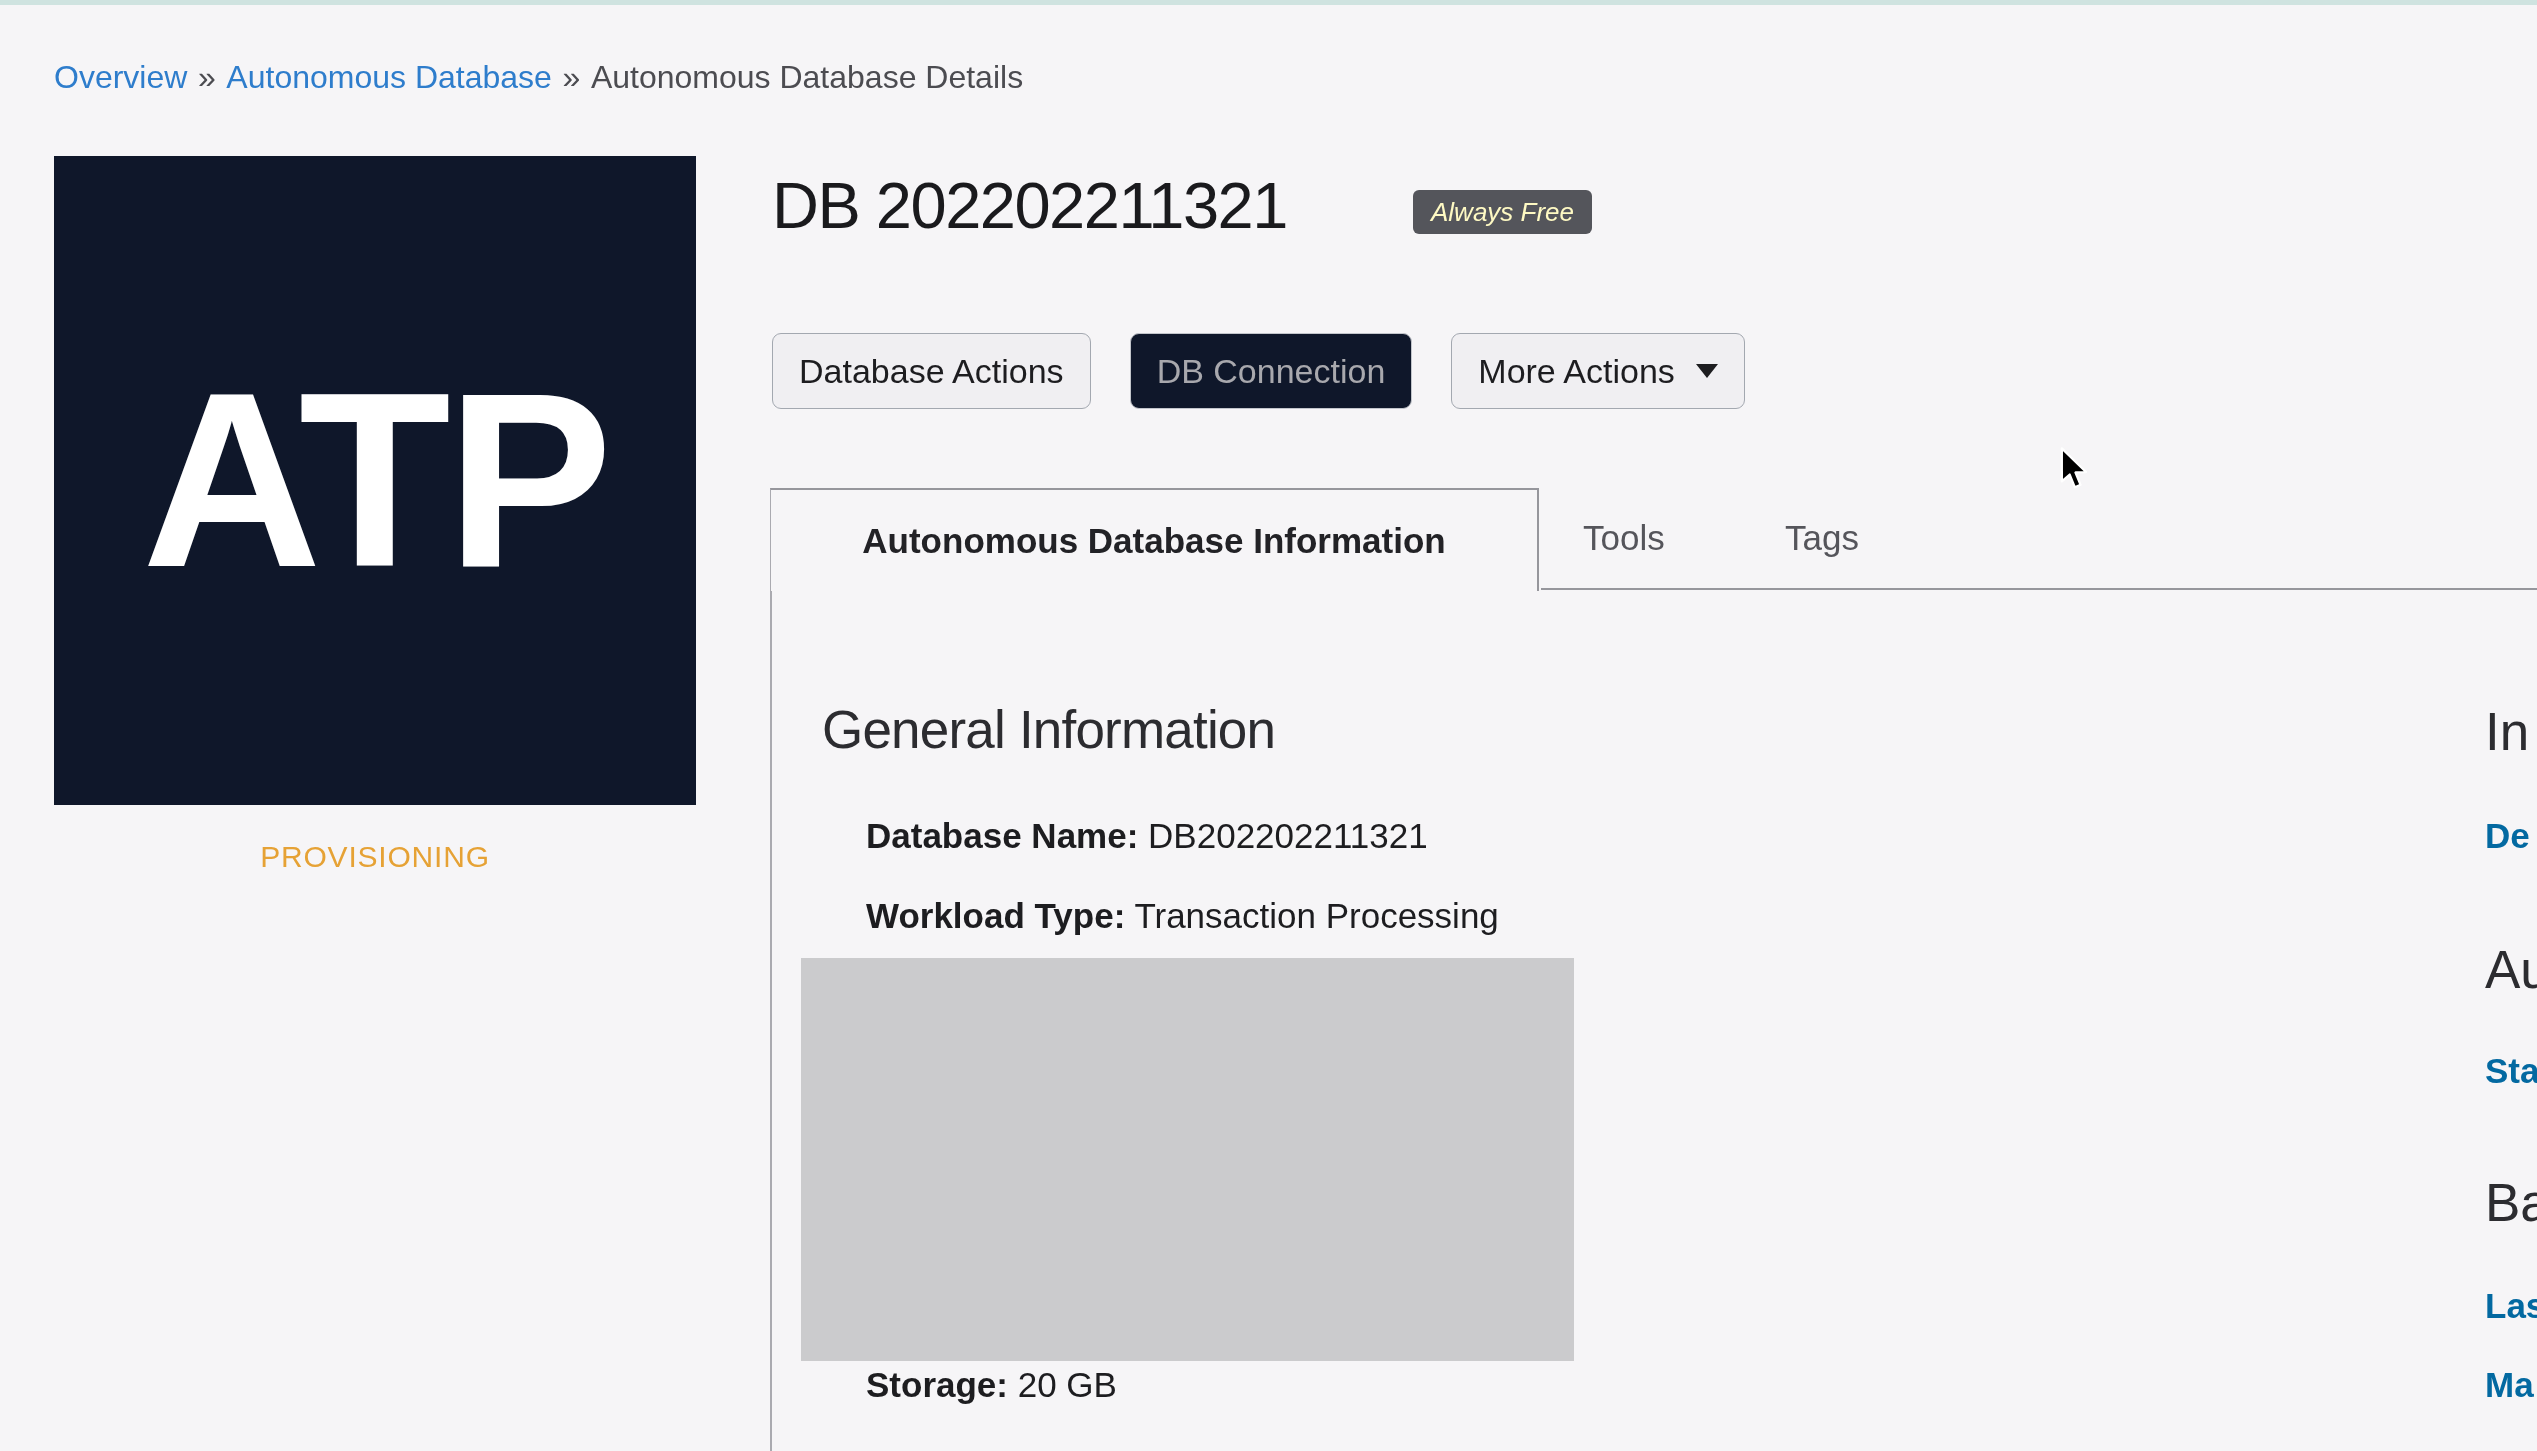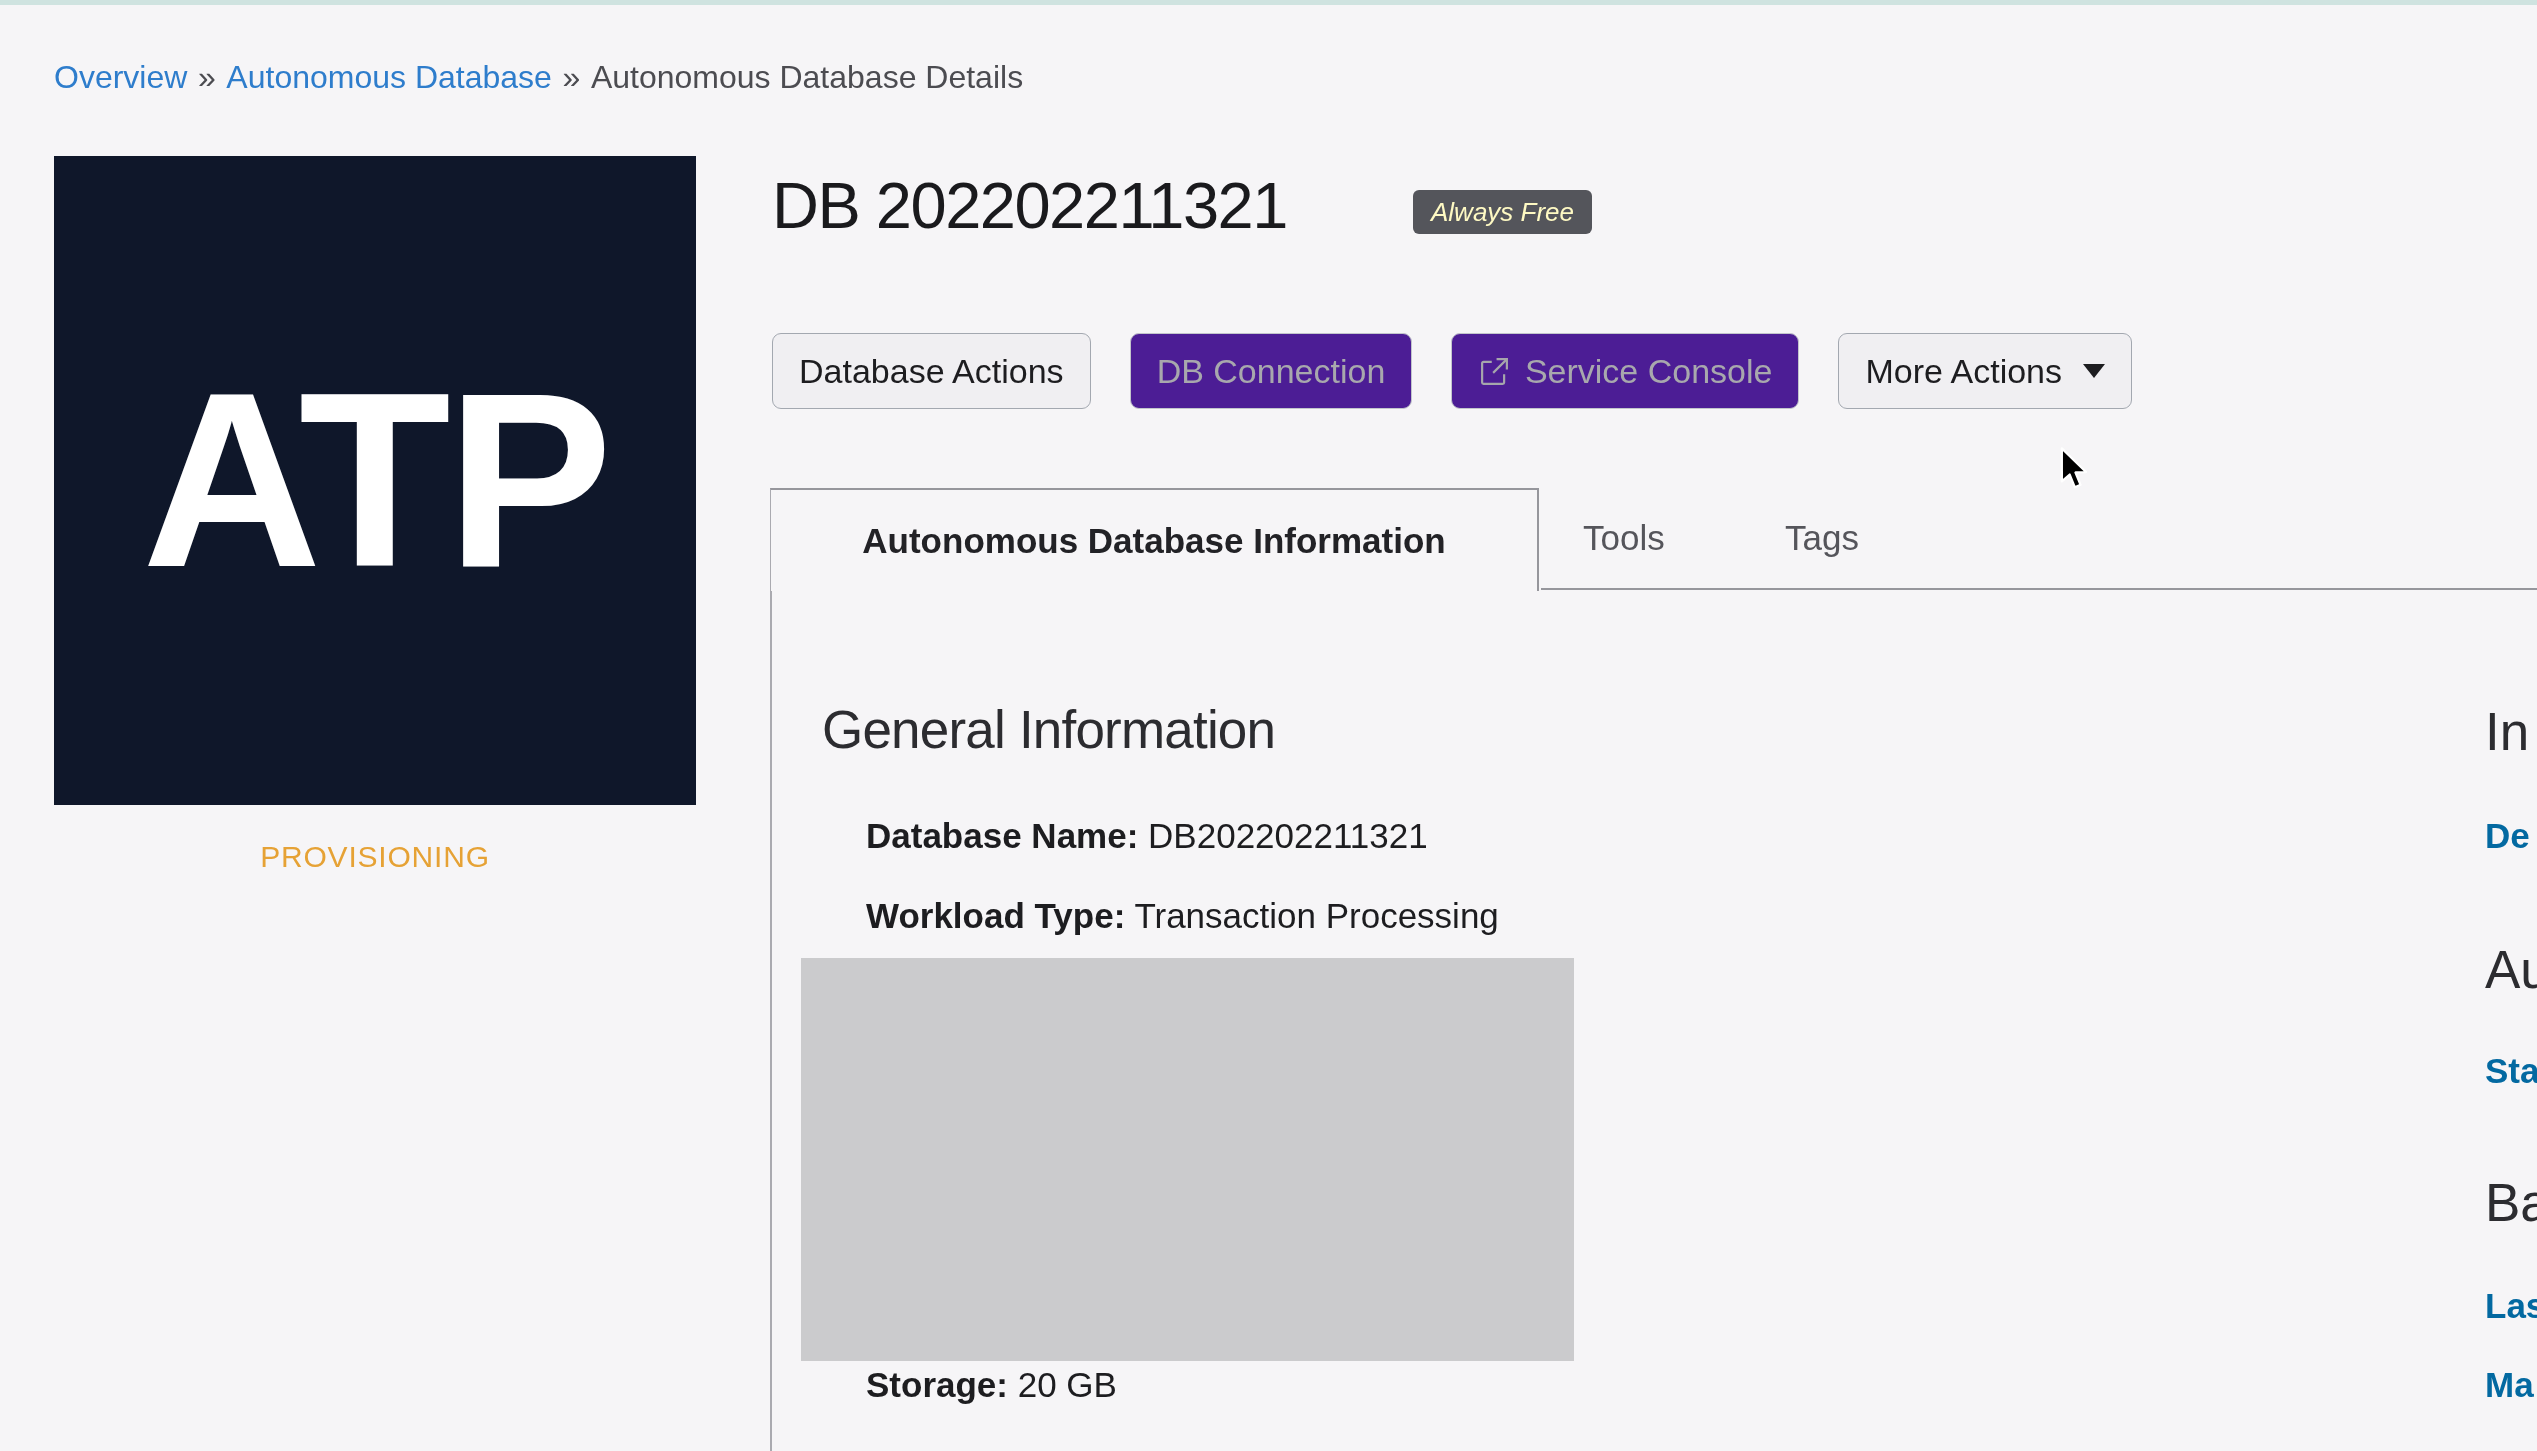--- a/index.html
+++ b/index.html
@@ -48,21 +48,21 @@
   
   .toolbar { left: 772px; top: 333px; display: flex; gap: 39px; }
   .btn {
     height: 76px; border-radius: 9px; border: 1.5px solid #a3a8b0;
     background: #f0eff2; color: #1d1d20; font-size: 34px;
     display: flex; align-items: center; justify-content: center;
     padding: 0 26px; white-space: nowrap; box-sizing: border-box;
     font-family: "Liberation Sans", sans-serif; cursor: pointer; gap: 13.6px;
   }
   .btn.disabled {
-    background: #4c1d95; border-color: #c2c5cb; color: #a8a8ad; cursor: default;
+    background: #0f172a; border-color: #c2c5cb; color: #a8a8ad; cursor: default;
   }
   .caret-down {
     width: 0; height: 0; margin-left: 7.6px;
     border-left: 11.3px solid transparent; border-right: 11.3px solid transparent;
     border-top: 14.3px solid #1d1d20;
   }
   .ext-icon { width: 33px; height: 33px; flex: 0 0 auto; }
 
   
   .tab-active {
@@ -120,28 +120,20 @@
   <span class="atp-tile-label">ATP</span>
 </div>
 <div class="abs provisioning">PROVISIONING</div>
 
 <div class="abs page-title">DB 202202211321</div>
 <div class="abs always-free">Always Free</div>
 
 <div class="abs toolbar">
   <button class="btn">Database Actions</button>
   <button class="btn disabled">DB Connection</button>
-  <button class="btn disabled">
-    <svg class="ext-icon" viewBox="0 0 24 24" fill="none" stroke="#a6a6ac" stroke-width="1.6">
-      <path d="M10 5 H4 C3.45 5 3 5.45 3 6 V20 C3 20.55 3.45 21 4 21 H18 C18.55 21 19 20.55 19 20 V14"></path>
-      <path d="M13.5 3 H21 V10.5"></path>
-      <path d="M21 3 L11 13"></path>
-    </svg>
-    <span>Service Console</span>
-  </button>
   <button class="btn">
     <span>More Actions</span>
     <span class="caret-down"></span>
   </button>
 </div>
 
 <div class="abs tab-active">Autonomous Database Information</div>
 <div class="abs tab-plain tab-tools">Tools</div>
 <div class="abs tab-plain tab-tags">Tags</div>
 <div class="abs tab-underline"></div>

